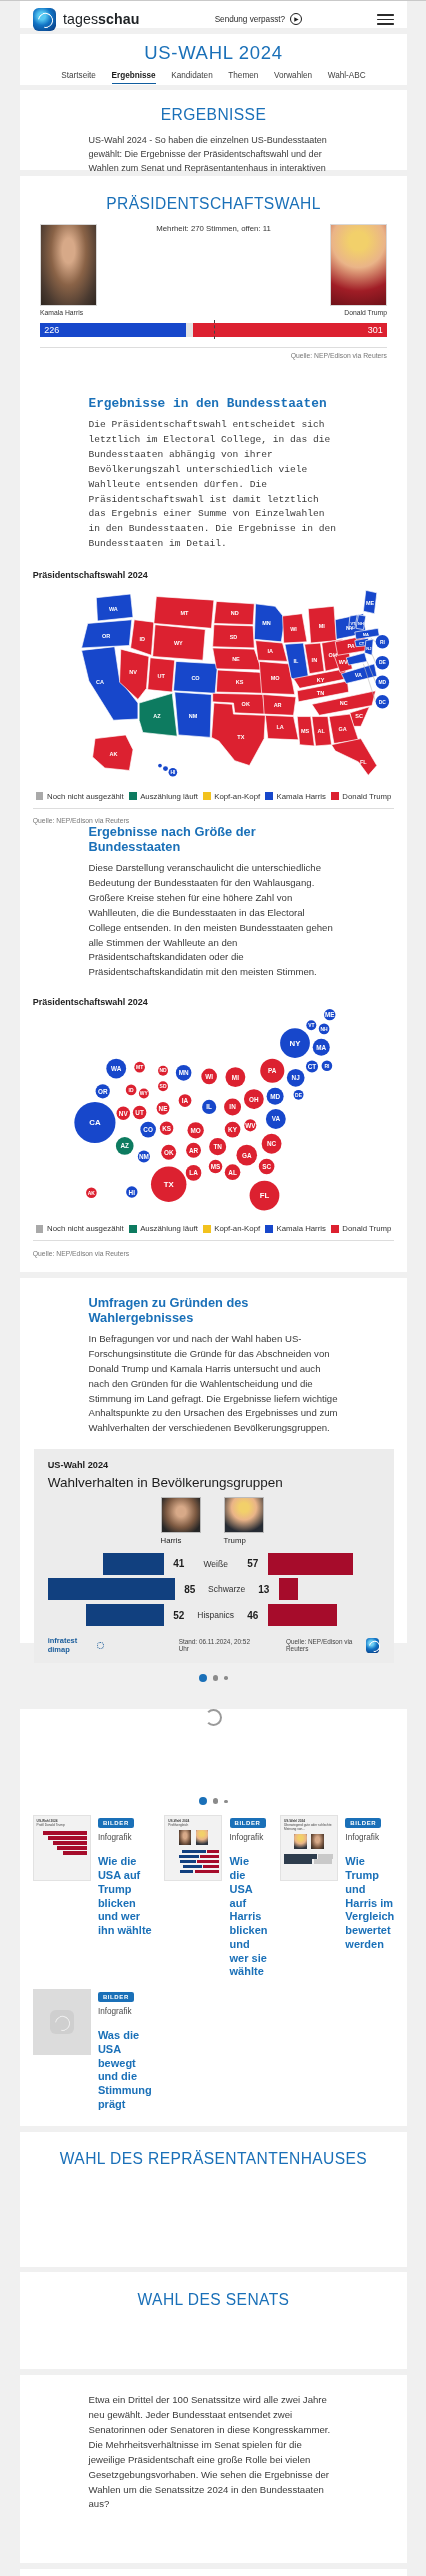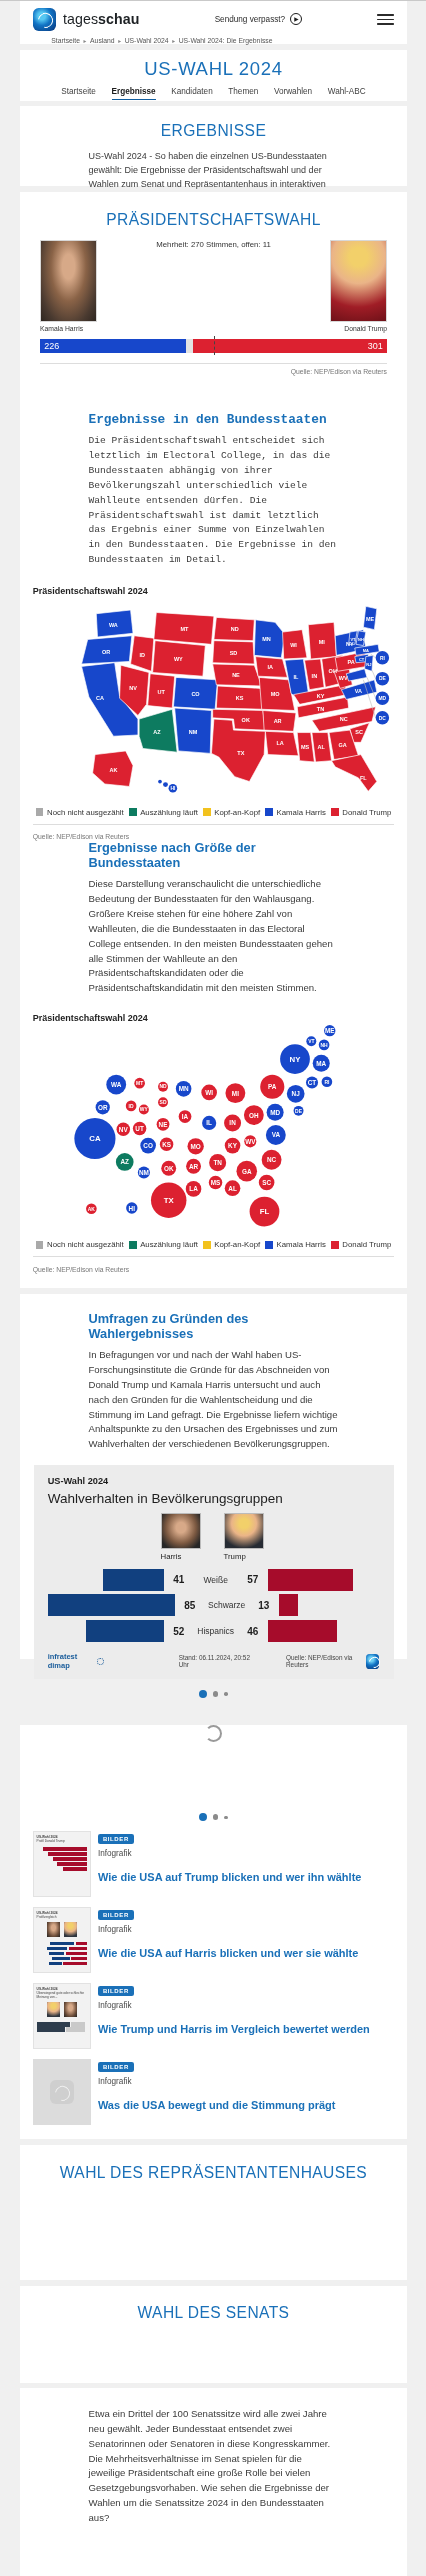--- a/index.html
+++ b/index.html
@@ -8,21 +8,21 @@
     background:#f0f0f0;
     font-family:"Liberation Sans", sans-serif;
     color:#3b3b3b;
     width:427px; height:2576px; overflow:hidden;
     border-top:0.7px solid #c9c9c9;
   }
   .col { width:387px; margin:0 auto; }
   .card { background:#fff; margin-bottom:5.7px; position:relative; }
 
   
-  .hdr { height:43px; padding:5.7px 12.8px 0 12.8px; }
+  .hdr { height:27px; padding:5.7px 12.8px 0 12.8px; }
   .hdr-top { display:flex; align-items:center; height:25.6px; }
   .logo-sq { width:23px; height:23px; border-radius:5.7px;
     background:radial-gradient(circle at 38% 35%, #57c8f2 0 18%, #1173c4 45%, #0a3f86 90%);
     position:relative; flex:0 0 auto; }
   .logo-sq:after { content:""; position:absolute; left:5px; top:5px; width:12.8px; height:12.8px;
     border:1.8px solid #fff; border-radius:50%; border-left-color:transparent; transform:rotate(-35deg); }
   .brand { font-size:14.2px; color:#1d2124; margin-left:7.1px; letter-spacing:0.1px; }
   .brand b { font-weight:700; }
   .hdr-center { flex:1; display:flex; justify-content:center; align-items:center; gap:5px; font-size:8.2px; color:#2b2b2b; }
   .play-ic { width:12px; height:12px; border:1.1px solid #1d1d1d; border-radius:50%; display:flex; align-items:center; justify-content:center; font-size:5.7px; color:#1d1d1d; padding-left:0.7px; }
@@ -101,21 +101,21 @@
   .mini-logo:after { content:""; position:absolute; left:3.6px; top:3.6px; width:8.5px; height:8.5px; border:1.3px solid #fff; border-radius:50%; border-left-color:transparent; transform:rotate(-35deg); }
 
   .dots { display:flex; justify-content:center; align-items:center; gap:5.7px; }
   .dots .d0 { width:7.8px; height:7.8px; border-radius:50%; background:#1a70b8; }
   .dots .d1 { width:5.7px; height:5.7px; border-radius:50%; background:#8b8b8b; }
   .dots .d2 { width:3.6px; height:3.6px; border-radius:50%; background:#8b8b8b; }
 
   
   .spinner { width:17px; height:17px; border:2.1px solid #9a9a9a; border-left-color:transparent; border-radius:50%; margin:5.7px auto 0 auto; animation:spin 1.2s linear infinite; }
   @keyframes spin { to { transform:rotate(360deg); } }
-  .teaser-grid { display:grid; grid-template-columns:1fr; gap:10px 12.8px; padding:10px 12.8px 14.2px 12.8px; }
+  .teaser-grid { display:grid; grid-template-columns:1fr 1fr 1fr; gap:10px 12.8px; padding:10px 12.8px 14.2px 12.8px; }
   .teaser { display:flex; gap:7.1px; cursor:pointer; }
   .thumb { flex:0 0 58px; height:66px; background:#f2f2f2; border:0.7px solid #e2e2e2; padding:2.8px; font-size:3.2px; color:#444; overflow:hidden; position:relative; }
   .thumb .tt { font-weight:700; }
   .thumb .bars { margin-top:4.3px; }
   .thumb .bars div { height:3.6px; margin:1.4px 0 1.4px auto; }
   .thumb.gray { background:#dcdcdc; border:none; display:flex; align-items:center; justify-content:center; }
   .ghost-logo { width:24px; height:24px; border-radius:5.7px; background:#cfcfcf; position:relative; }
   .ghost-logo:after { content:""; position:absolute; left:5.7px; top:5.7px; width:12.8px; height:12.8px; border:1.8px solid #efefef; border-radius:50%; border-left-color:transparent; transform:rotate(-35deg); }
   .thumb-faces { display:flex; gap:4.3px; justify-content:center; margin:2.8px 0; }
   .thumb-faces i { width:12.8px; height:15.6px; display:block; }

